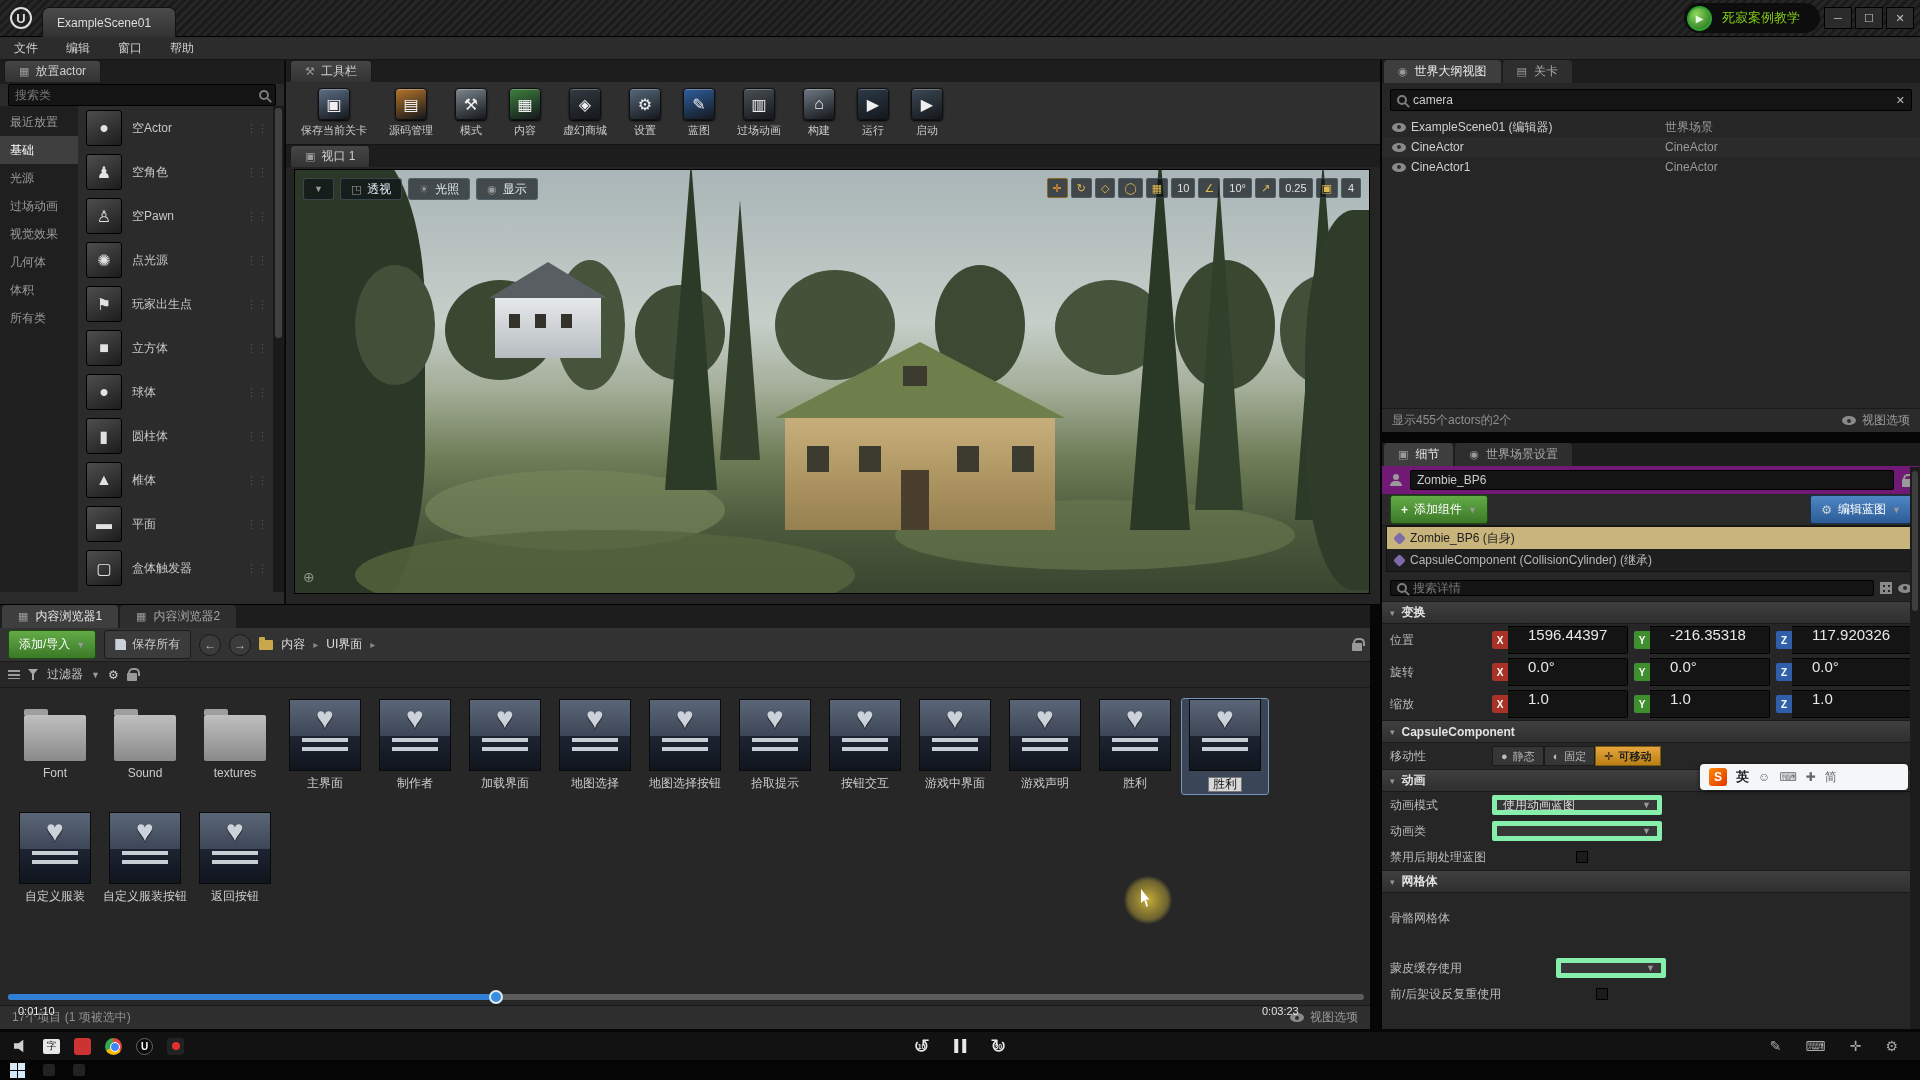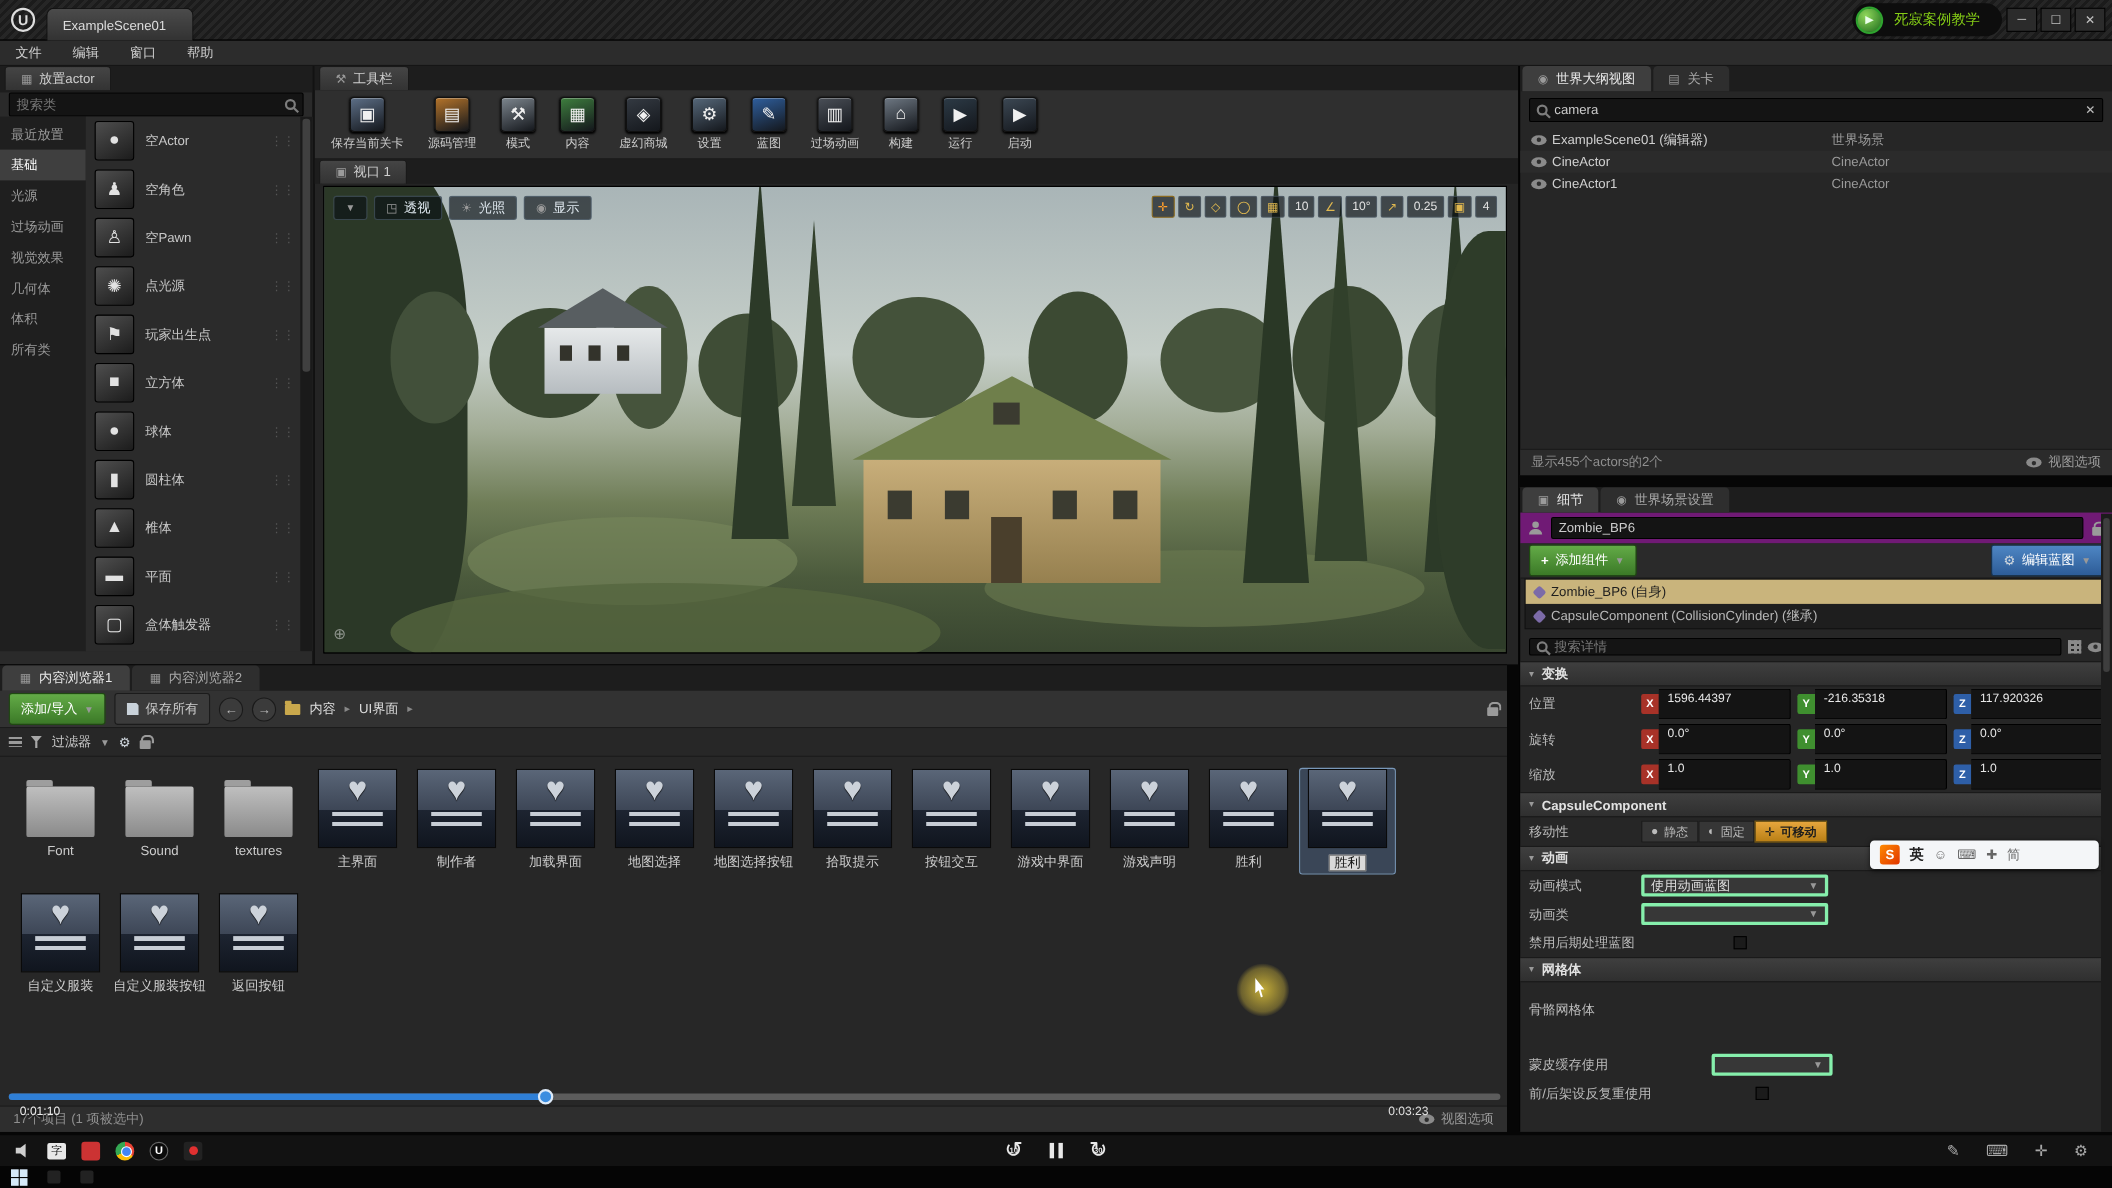--- a/index.html
+++ b/index.html
@@ -168,24 +168,24 @@
 #det-search-row .search-box{flex:1;height:16px}
 .grid-ic{width:12px;height:12px;background:repeating-linear-gradient(90deg,#8a8a8a 0 3px,transparent 3px 5px),repeating-linear-gradient(180deg,#8a8a8a 0 3px,transparent 3px 5px)}
 .section-h{height:23px;background:linear-gradient(#3f3f3f,#2f2f2f);border-top:1px solid #1a1a1a;border-bottom:1px solid #1a1a1a;
   display:flex;align-items:center;gap:7px;padding:0 8px;color:#e2e2e2;font-weight:bold}
 .det-row{min-height:26px;display:flex;align-items:center;gap:6px;padding:2px 8px}
 .det-label{width:96px;flex:none;color:#bbb;display:flex;align-items:center;gap:5px}
 .axis{display:flex;flex:1;align-items:center;min-width:0}
 .axis-tag{width:16px;height:18px;color:#fff;font-size:10px;font-weight:bold;display:flex;align-items:center;justify-content:center;border-radius:2px 0 0 2px;flex:none}
 .ax-x{background:#a83228}.ax-y{background:#3f8f2f}.ax-z{background:#2e5fa8}
 .axis-val{flex:1;height:28px;background:#141414;border:1px solid #000;border-left:none;border-radius:0 2px 2px 0;
-  color:#e8e8e8;font-size:11px;line-height:16px;padding:0 8px;white-space:nowrap;overflow:hidden}
+  color:#e8e8e8;font-size:15px;line-height:16px;padding:0 20px;white-space:nowrap;overflow:hidden}
 .mob-btn{height:20px;padding:0 8px;background:#363636;border:1px solid #1a1a1a;color:#bbb;display:flex;align-items:center;gap:5px;font-size:11px}
 .mob-btn.selected{background:linear-gradient(#e6a63d,#b97f15);color:#1c1c1c;border-color:#7a5a10;font-weight:bold}
-.dropdown{height:20px;min-width:170px;background:#373737;border:3px solid #86efac;border-radius:2px;
+.dropdown{height:20px;min-width:170px;background:#373737;border:5px solid #86efac;border-radius:2px;
   display:flex;align-items:center;gap:22px;padding:0 6px;color:#ddd}
 .dropdown .dd-caret{margin-left:auto;color:#999;font-size:9px}
 .chk{width:12px;height:12px;background:#1b1b1b;border:1px solid #000;flex:none}
 #det-scroll{position:absolute;right:0;top:24px;bottom:0;width:10px;background:#1c1c1c}
 #det-scroll i{display:block;position:absolute;left:2px;top:4px;width:6px;height:140px;background:#3e3e3e;border-radius:3px}
 
 
 #seekbar{position:absolute;left:8px;top:994px;width:1356px;height:6px;background:#5c5c5c;border-radius:3px;z-index:55}
 #seek-fill{height:100%;background:#2f7fd6;border-radius:3px}
 #seek-handle{position:absolute;top:50%;transform:translate(-50%,-50%);width:14px;height:14px;border-radius:50%;

